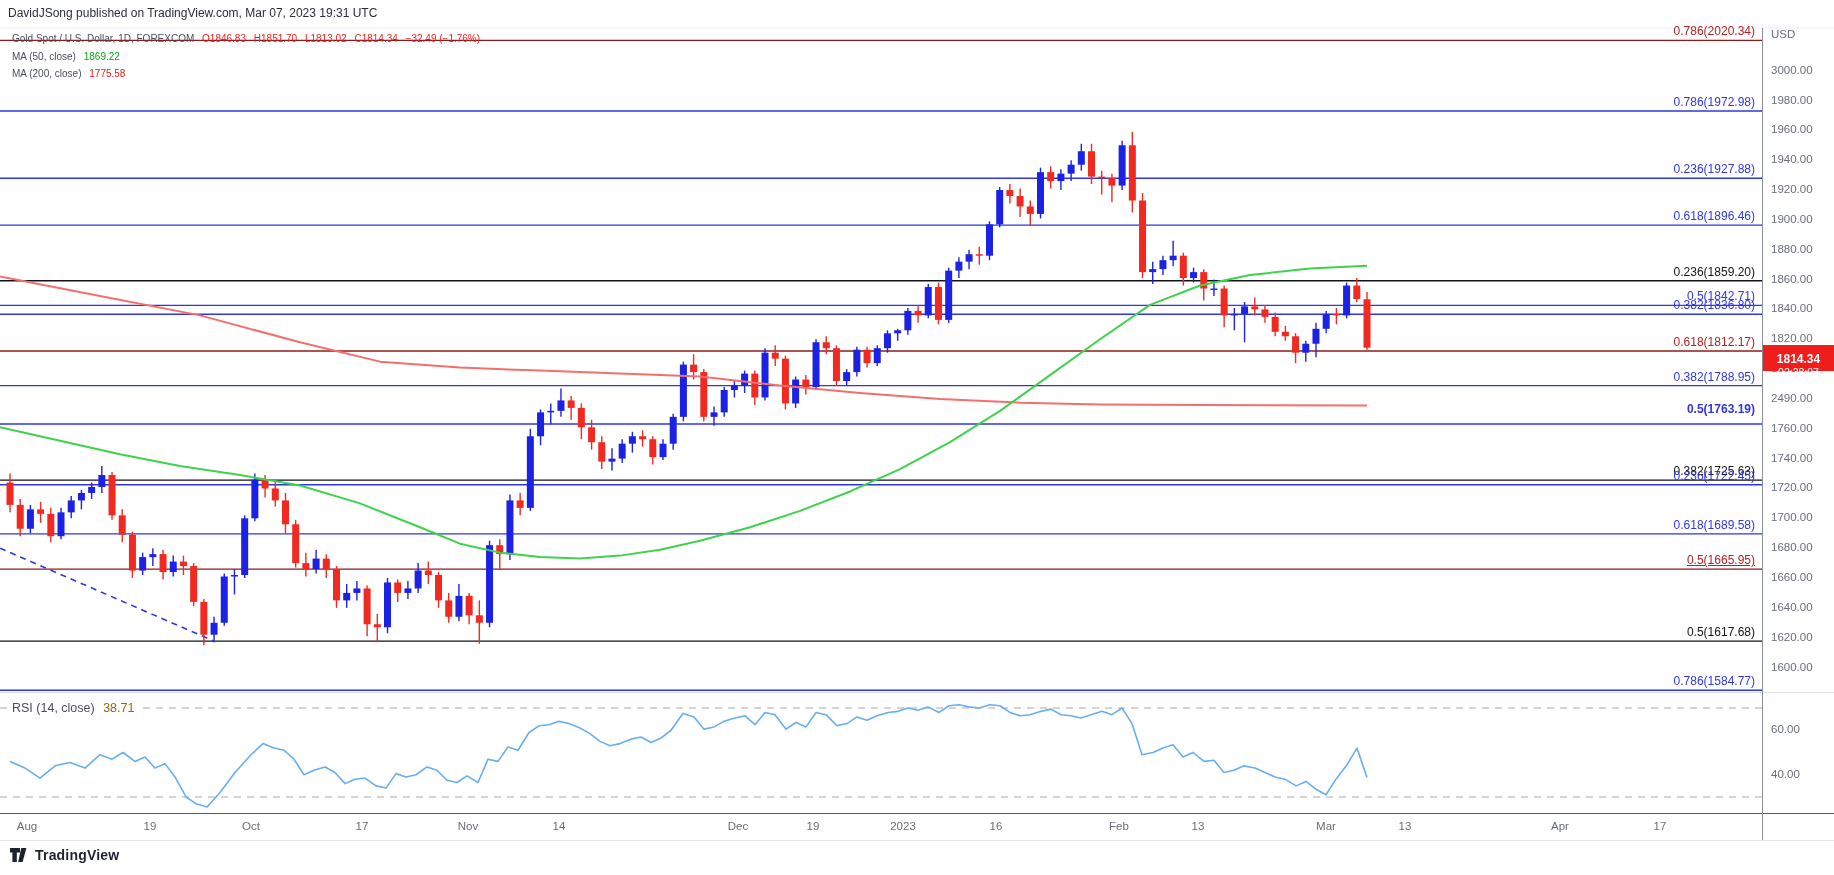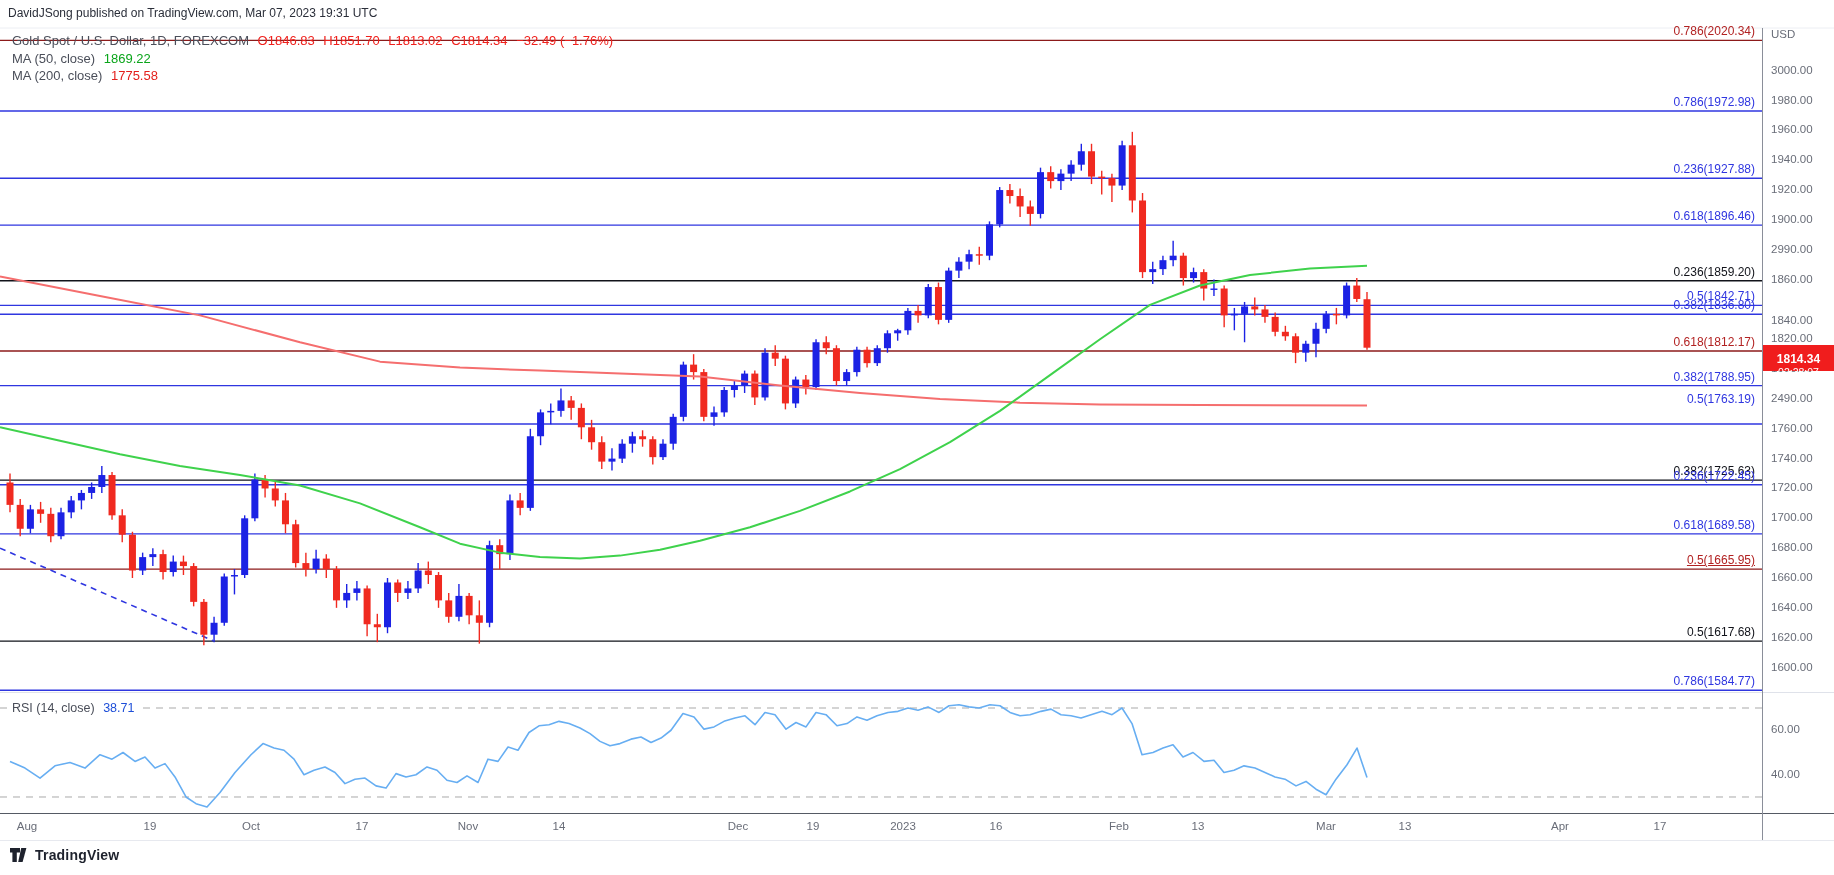--- a/index.html
+++ b/index.html
@@ -1,30 +1,30 @@
 <!DOCTYPE html>
 <html><head>
 <meta charset="utf-8">
 <style>
   html,body{margin:0;padding:0;background:#fff;}
   #app{position:relative;width:1834px;height:875px;background:#fff;overflow:hidden;
        font-family:"Liberation Sans",sans-serif;-webkit-font-smoothing:antialiased;}
   #chart-svg{position:absolute;left:0;top:0;}
   .abs{position:absolute;}
   #attribution{left:8px;top:6px;font-size:12px;color:#2a2e39;}
-  .legend{left:12px;font-size:13px;color:#4a4e59;white-space:nowrap;}
+  .legend{left:12px;font-size:10px;color:#4a4e59;white-space:nowrap;}
   .legend .val-red{color:#ef201c;}
   .legend .val-green{color:#0aa51a;}
   .legend .val-ma200{color:#e3201c;}
   .legend .seg{margin-left:5px;}
   #legend-main{top:33px;}
   #legend-ma50{top:51px;}
   #legend-ma200{top:68px;}
   #rsi-legend{left:12px;top:701px;font-size:12.5px;color:#4a4e59;background:#fff;padding-right:4px;}
-  #rsi-legend .val-rsi{color:#1d4ed8;margin-left:5px;}
+  #rsi-legend .val-rsi{color:#a16207;margin-left:5px;}
   .fib-label{position:absolute;right:79px;font-size:12px;text-align:right;white-space:nowrap;}
   .fib-blue{color:#2f36e0;}
   .fib-black{color:#11131a;}
   .fib-maroon{color:#b22222;}
   .axis-label{position:absolute;left:1771px;font-size:11.5px;color:#696d78;}
   .time-label{position:absolute;top:820px;font-size:11.5px;color:#696d78;transform:translateX(-50%);}
   #price-badge{position:absolute;left:1763px;width:71px;height:26px;background:#f01d1d;color:#fff;
                text-align:center;line-height:1;z-index:5;}
   #price-badge .p{font-size:12px;font-weight:bold;padding-top:8px;}
   #price-badge .t{font-size:10.5px;padding-top:2px;}
@@ -371,39 +371,39 @@
   <div id="fib-labels">
       <div class="fib-label fib-maroon" style="top: 24.325px;">0.786(2020.34)</div>
       <div class="fib-label fib-blue" style="top: 94.9925px;">0.786(1972.98)</div>
       <div class="fib-label fib-blue" style="top: 162.288px;">0.236(1927.88)</div>
       <div class="fib-label fib-blue" style="top: 209.171px;">0.618(1896.46)</div>
       <div class="fib-label fib-black" style="top: 264.768px;">0.236(1859.20)</div>
       <div class="fib-label fib-blue" style="top: 289.373px;">0.5(1842.71)</div>
       <div class="fib-label fib-blue" style="top: 298.191px;">0.382(1836.80)</div>
       <div class="fib-label fib-maroon" style="top: 334.943px;">0.618(1812.17)</div>
       <div class="fib-label fib-blue" style="top: 369.59px;">0.382(1788.95)</div>
-      <div class="fib-label fib-blue" style="top: 392px;">0.5(1763.19)</div>
+      <div class="fib-label fib-blue" style="top: 402px; font-weight: bold;">0.5(1763.19)</div>
       <div class="fib-label fib-black" style="top: 464.072px;">0.382(1725.63)</div>
       <div class="fib-label fib-blue" style="top: 468.817px;">0.236(1722.45)</div>
       <div class="fib-label fib-blue" style="top: 517.864px;">0.618(1689.58)</div>
       <div class="fib-label fib-maroon" style="top: 553.123px; text-decoration: underline;">0.5(1665.95)</div>
       <div class="fib-label fib-black" style="top: 625.148px;">0.5(1617.68)</div>
       <div class="fib-label fib-blue" style="top: 674.254px;">0.786(1584.77)</div>
     </div>
   <div id="axis-labels">
       <div class="axis-label" style="top: 28px;">USD</div>
       <div class="axis-label" style="top: 63.6751px;">3000.00</div>
       <div class="axis-label" style="top: 93.5178px;">1980.00</div>
       <div class="axis-label" style="top: 123.36px;">1960.00</div>
       <div class="axis-label" style="top: 153.203px;">1940.00</div>
       <div class="axis-label" style="top: 183.046px;">1920.00</div>
       <div class="axis-label" style="top: 212.889px;">1900.00</div>
-      <div class="axis-label" style="top: 242.731px;">2990.00</div>
+      <div class="axis-label" style="top: 242.731px;">1880.00</div>
       <div class="axis-label" style="top: 272.574px;">1860.00</div>
-      <div class="axis-label" style="top: 314px;">1840.00</div>
+      <div class="axis-label" style="top: 302px;">1840.00</div>
       <div class="axis-label" style="top: 332.259px;">1820.00</div>
       <div class="axis-label" style="top: 362.102px;">1800.00</div>
       <div class="axis-label" style="top: 391.945px;">2490.00</div>
       <div class="axis-label" style="top: 421.787px;">1760.00</div>
       <div class="axis-label" style="top: 451.63px;">1740.00</div>
       <div class="axis-label" style="top: 481.473px;">1720.00</div>
       <div class="axis-label" style="top: 511.316px;">1700.00</div>
       <div class="axis-label" style="top: 541.158px;">1680.00</div>
       <div class="axis-label" style="top: 571.001px;">1660.00</div>
       <div class="axis-label" style="top: 600.844px;">1640.00</div>

